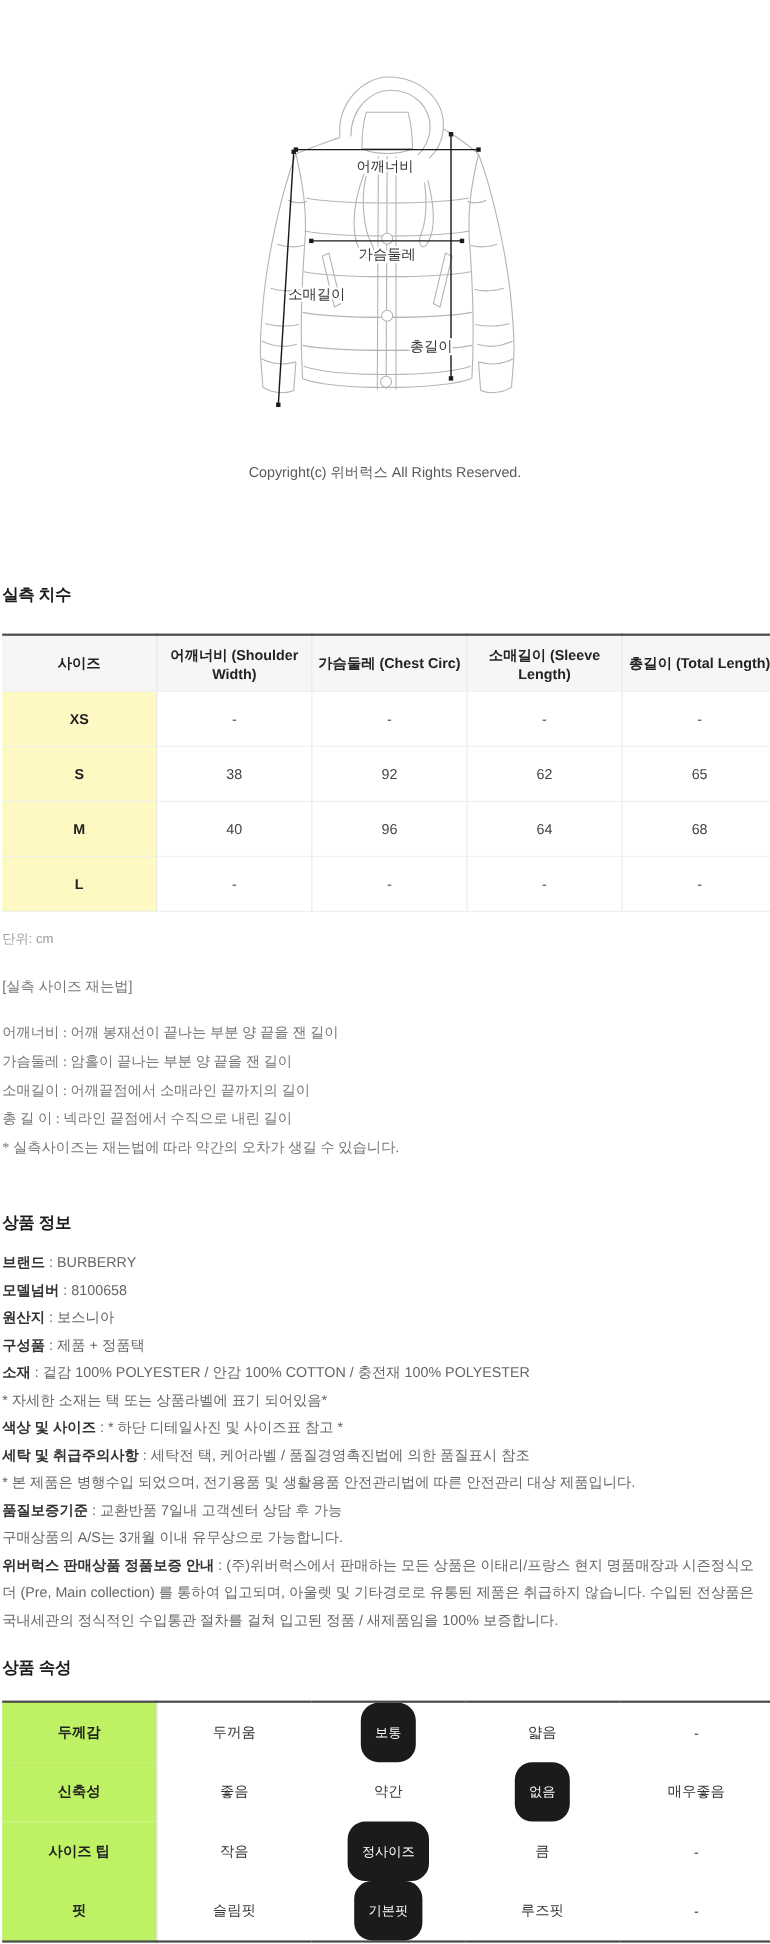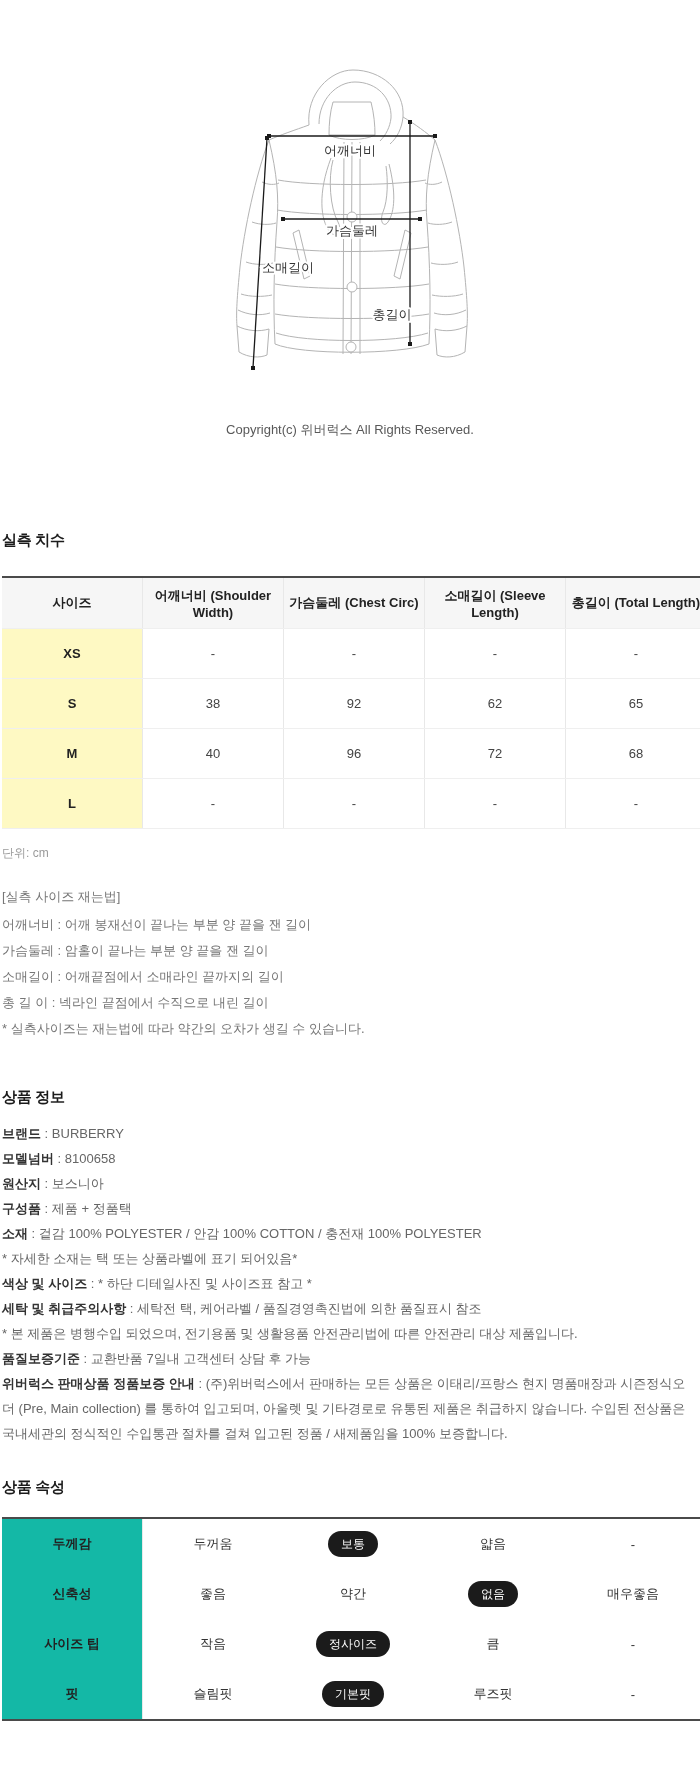--- a/index.html
+++ b/index.html
@@ -15,34 +15,34 @@
     border-top:2px solid #4a4a4a;border-bottom:1px solid #e2e2e2;}
   .size-table th,.size-table td{width:140px;text-align:center;vertical-align:middle;
     font-size:13px;padding:0;border-left:1px solid #e8e8e8;border-bottom:1px solid #efefef;}
   .size-table th:first-child,.size-table td:first-child{border-left:none;}
   .size-table thead th{background:#f6f6f6;height:50px;font-weight:bold;color:#222;}
   .size-table tbody th{background:#fef9c3;height:49px;font-weight:bold;color:#222;}
   .size-table tbody td{height:49px;background:#fff;color:#444;}
   .unit-note{margin-top:16px;font-size:12px;color:#9a9a9a;}
   .guide-title{margin-top:26px;font-size:13px;color:#767676;}
   .guide-line{font-size:13px;color:#767676;line-height:26px;margin:0;}
-  .guide-lines{margin-top:6px;}
+  .guide-lines{margin-top:20px;font-family:Liberation Serif, serif;}
   .info-heading{margin-top:46px;}
   .info-lines{margin-top:14px;}
   .info-line{font-size:13px;color:#666;line-height:25px;margin:0;}
   .info-line .lbl{font-weight:bold;color:#333;}
-  .attr-heading{margin-top:32px;}
+  .attr-heading{margin-top:22px;}
   table.attr-table{width:700px;table-layout:fixed;border-collapse:collapse;margin-top:20px;
     border-top:2px solid #4a4a4a;border-bottom:2px solid #4a4a4a;}
-  .attr-table th{width:140px;height:50px;background:#14b8a6;border-right:1px solid #e8e8e8;
+  .attr-table th{width:140px;height:50px;background:#bef264;border-right:1px solid #e8e8e8;
     font-size:13px;font-weight:bold;color:#222;text-align:center;vertical-align:middle;padding:0;}
   .attr-table td{width:140px;height:50px;text-align:center;vertical-align:middle;
     font-size:13px;color:#333;padding:0;}
   .pill{display:inline-block;background:#1b1b1b;color:#fff;border-radius:16px;
-    padding:6px 13px;font-size:12px;line-height:14px;}
+    padding:20px 13px;font-size:12px;line-height:14px;}
   .measure-label{paint-order:stroke;stroke:#ffffff;stroke-width:4px;fill:#333;
     font-size:13px;font-family:"Liberation Sans","DejaVu Sans",sans-serif;}
 </style>
 </head>
 <body>
 
 <div class="page">
 
 
   <div class="diagram-wrap">
@@ -150,21 +150,21 @@
         <th>S</th>
         <td>38</td>
         <td>92</td>
         <td>62</td>
         <td>65</td>
       </tr>
       <tr>
         <th>M</th>
         <td>40</td>
         <td>96</td>
-        <td>72</td>
+        <td>64</td>
         <td>68</td>
       </tr>
       <tr>
         <th>L</th>
         <td>-</td>
         <td>-</td>
         <td>-</td>
         <td>-</td>
       </tr>
     </tbody>
@@ -186,20 +186,21 @@
     <p class="info-line"><span class="lbl">브랜드</span><span> : BURBERRY</span></p>
     <p class="info-line"><span class="lbl">모델넘버</span><span> : 8100658</span></p>
     <p class="info-line"><span class="lbl">원산지</span><span> : 보스니아</span></p>
     <p class="info-line"><span class="lbl">구성품</span><span> : 제품 + 정품택</span></p>
     <p class="info-line"><span class="lbl">소재</span><span> : 겉감 100% POLYESTER / 안감 100% COTTON / 충전재 100% POLYESTER</span></p>
     <p class="info-line"><span class="lbl"></span><span>* 자세한 소재는 택 또는 상품라벨에 표기 되어있음*</span></p>
     <p class="info-line"><span class="lbl">색상 및 사이즈</span><span> : * 하단 디테일사진 및 사이즈표 참고 *</span></p>
     <p class="info-line"><span class="lbl">세탁 및 취급주의사항</span><span> : 세탁전 택, 케어라벨 / 품질경영촉진법에 의한 품질표시 참조</span></p>
     <p class="info-line"><span class="lbl"></span><span>* 본 제품은 병행수입 되었으며, 전기용품 및 생활용품 안전관리법에 따른 안전관리 대상 제품입니다.</span></p>
     <p class="info-line"><span class="lbl">품질보증기준</span><span> : 교환반품 7일내 고객센터 상담 후 가능</span></p>
+    <p class="info-line"><span class="lbl"></span><span>구매상품의 A/S는 3개월 이내 유무상으로 가능합니다.</span></p>
     <p class="info-line"><span class="lbl">위버럭스 판매상품 정품보증 안내</span><span> : (주)위버럭스에서 판매하는 모든 상품은 이태리/프랑스 현지 명품매장과 시즌정식오더 (Pre, Main collection) 를 통하여 입고되며, 아울렛 및 기타경로로 유통된 제품은 취급하지 않습니다. 수입된 전상품은 국내세관의 정식적인 수입통관 절차를 걸쳐 입고된 정품 / 새제품임을 100% 보증합니다.</span></p>
   </div>
 
   <h2 class="section-heading attr-heading">상품 속성</h2>
 
   <table class="attr-table">
     <tbody>
       <tr>
         <th>두께감</th>
         <td><span>두꺼움</span></td>

